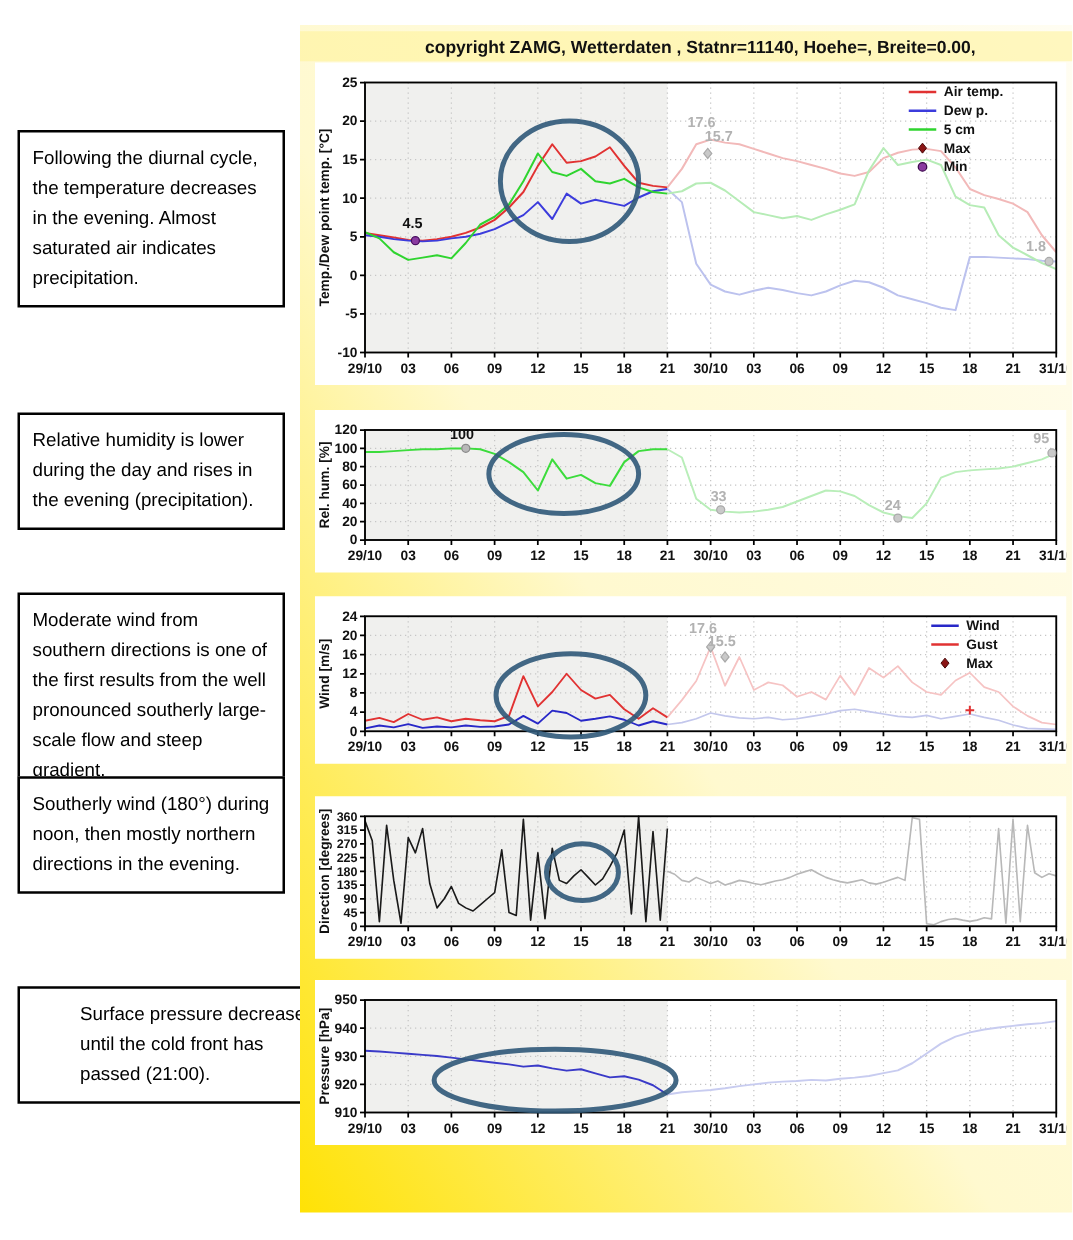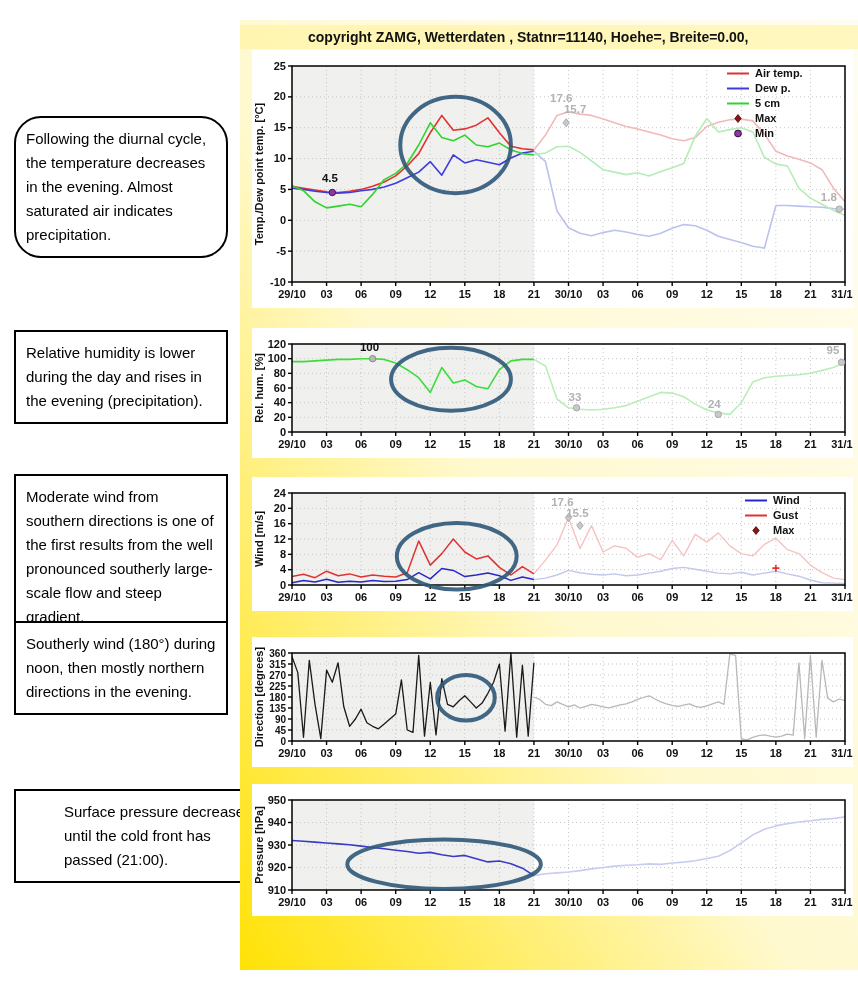--- a/index.html
+++ b/index.html
@@ -1,25 +1,25 @@
 <!DOCTYPE html>
 <html><head>
 <meta charset="utf-8">
 <style>
   html,body{margin:0;padding:0;background:#fff;}
   .page{position:relative;width:858px;height:992px;overflow:hidden;
         font-family:"Liberation Sans",sans-serif;background:#fff;}
   .note{position:absolute;left:14px;width:190px;border:2px solid #000;background:#fff;
         padding:9px 10px;font-size:15px;line-height:1.6;color:#000;}
-  #note-0{top:116px;border-radius:27px;} #note-1{top:330px;} #note-2{top:474px;} #note-3{top:621px;} #note-4{top:789px;padding-left:48px;}
+  #note-0{top:104px;} #note-1{top:330px;} #note-2{top:474px;} #note-3{top:621px;} #note-4{top:789px;padding-left:48px;}
   .panel{position:absolute;left:240px;top:20px;width:618px;height:950px;
          background:linear-gradient(to top right,#ffe205 0%,#fff9cf 45%,#fffdf2 100%);}
   .panel-header{position:absolute;top:5px;left:0;width:100%;height:24px;line-height:24px;
          font-weight:bold;font-size:14px;color:#111;white-space:nowrap;overflow:hidden;
-         padding-left:68px;box-sizing:border-box;background:rgba(255,242,150,0.55);}
+         padding-left:100px;box-sizing:border-box;background:rgba(255,242,150,0.55);}
   svg.chart{position:absolute;left:12px;background:#fff;}
   #chart-0{top:30px;} #chart-1{top:308px;} #chart-2{top:457px;} #chart-3{top:617px;} #chart-4{top:764px;}
 </style>
 </head>
 <body>
 
 <div class="page">
 
   <div class="note" id="note-0">
     <span>Following the diurnal cycle, the temperature decreases in the evening. Almost saturated air indicates precipitation.</span>

